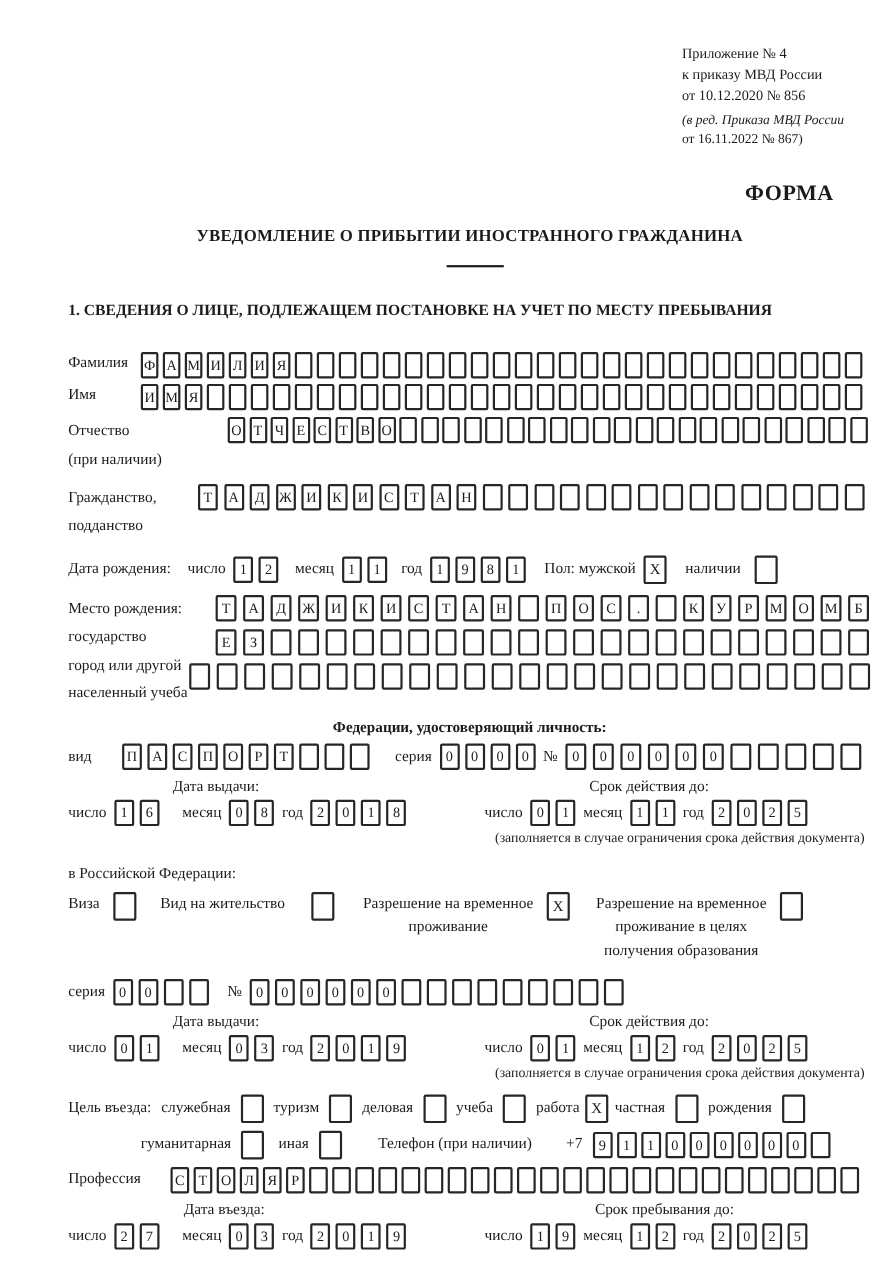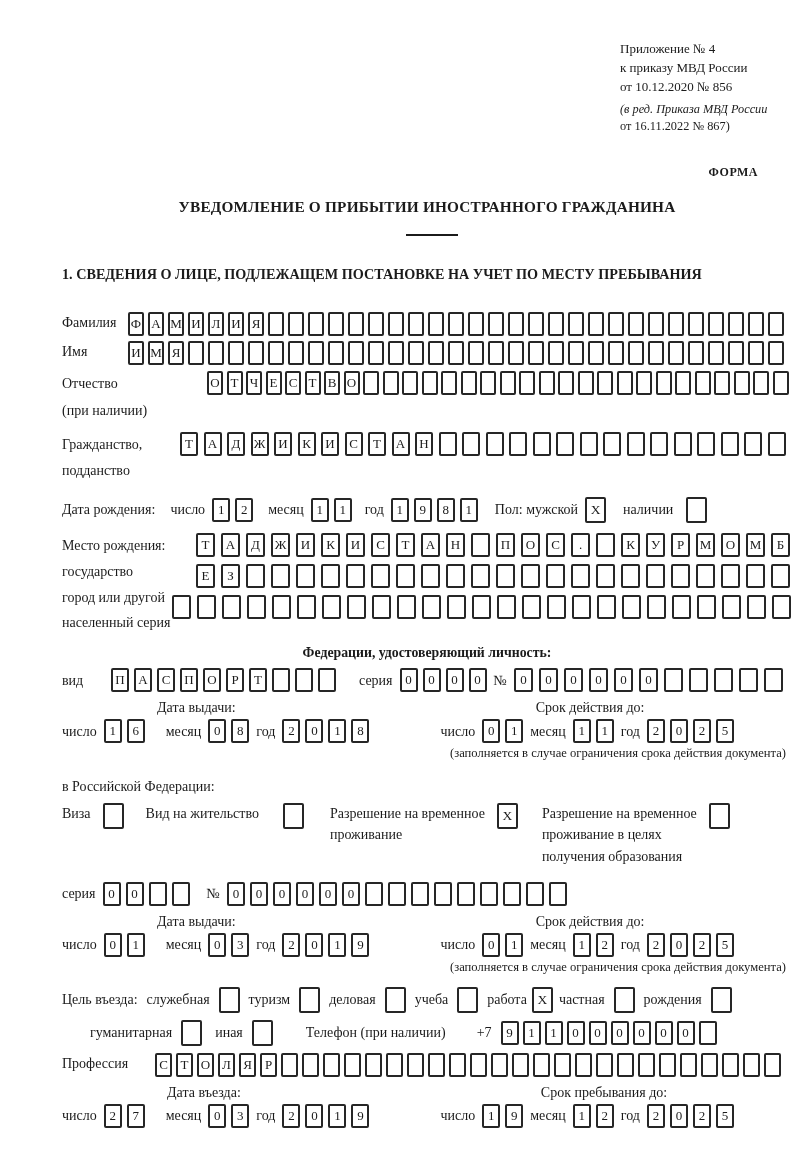--- a/index.html
+++ b/index.html
@@ -8,21 +8,21 @@
     width:800px; height:1163px;
     font-family:"Liberation Serif","DejaVu Serif",serif;
     color:#1b1b1b;
   }
   .page{ position:relative; width:800px; height:1163px; padding:40px 8px 0 62px; overflow:hidden; background:#fff;border-radius:28px; }
 
   .annex{ margin-left:558px; font-size:13px; line-height:1.45; }
   .annex .note-line{ font-size:12.3px; line-height:1.4; }
   .annex .note-gap{ margin-top:4px;font-style:italic; }
 
-  .forma{ margin-top:30px; padding-right:34px; text-align:right; font-weight:700; font-size:12px; letter-spacing:.5px; }
+  .forma{ margin-top:30px; padding-right:34px; text-align:right; font-weight:700; font-size:20px; letter-spacing:.5px; }
 
   .title{ margin-top:15px; text-align:center; font-weight:700; font-size:15.3px; line-height:1.55; letter-spacing:.2px; }
   .uline{ display:inline-block; width:52px; border-bottom:2px solid #1b1b1b; margin-left:10px; }
 
   .section1{ margin-top:24px; font-weight:700; font-size:14.2px; white-space:nowrap; }
 
   .row{ display:flex; align-items:flex-start; margin-top:6px; }
   .lbl{ font-size:14px; line-height:1.5; flex-shrink:0; }
   .lblcol{ flex-shrink:0; font-size:14px; line-height:1.9; }
 
@@ -35,21 +35,21 @@
   }
   .cb .cell{ width:21px; height:26px; font-size:13.5px; }
 
   .dg{ display:flex; align-items:center; column-gap:7px; font-size:14px; }
   .dhead{ display:flex; font-size:14px; margin-top:8px; }
   .fineprint{ font-size:12.6px; text-align:right; padding-right:6px; margin-top:3px; }
 
   .center-bold{ text-align:center; font-weight:700; font-size:13.8px; margin-top:9px; }
   .intro{ font-size:14px; line-height:1.95; margin-top:12px; }
 
-  .optcenter{ text-align:left; font-size:14px; line-height:1.55; }
+  .optcenter{ text-align:center; font-size:14px; line-height:1.55; }
 
   .stack{ display:flex; flex-direction:column; row-gap:7px; }
 </style>
 </head>
 <body>
 
 <div class="page">
 
   <div class="annex">
     <div>Приложение № 4</div>
@@ -247,21 +247,21 @@
     <div class="cells cb" style="margin-left:6px">
         <div class="cell"></div>
       </div>
   </div>
 
   <div class="row" style="margin-top:10px">
     <div class="lblcol" style="width:134px; line-height:1.85">
       <div>Место рождения:</div>
       <div>государство</div>
       <div>город или другой</div>
-      <div>населенный серия</div>
+      <div>населенный учеба</div>
     </div>
     <div class="stack">
       <div class="cells" style="--w:19px;--g:6px">
           <div class="cell">Т</div>
           <div class="cell">А</div>
           <div class="cell">Д</div>
           <div class="cell">Ж</div>
           <div class="cell">И</div>
           <div class="cell">К</div>
           <div class="cell">И</div>
@@ -549,21 +549,21 @@
     <span class="lbl" style="margin-left:-3px">частная</span>
     <div class="cells cb">
         <div class="cell"></div>
       </div>
     <span class="lbl">рождения</span>
     <div class="cells cb">
         <div class="cell"></div>
       </div>
   </div>
 
-  <div class="row dg" style="margin-top:7px; column-gap:9px; margin-left:28px">
+  <div class="row dg" style="margin-top:7px; column-gap:9px; margin-left:66px">
     <span class="lbl">гуманитарная</span>
     <div class="cells cb">
         <div class="cell"></div>
       </div>
     <span class="lbl" style="margin-left:4px">иная</span>
     <div class="cells cb">
         <div class="cell"></div>
       </div>
     <span class="lbl" style="margin-left:24px">Телефон (при наличии)</span>
     <span class="lbl" style="margin-left:22px">+7</span>

